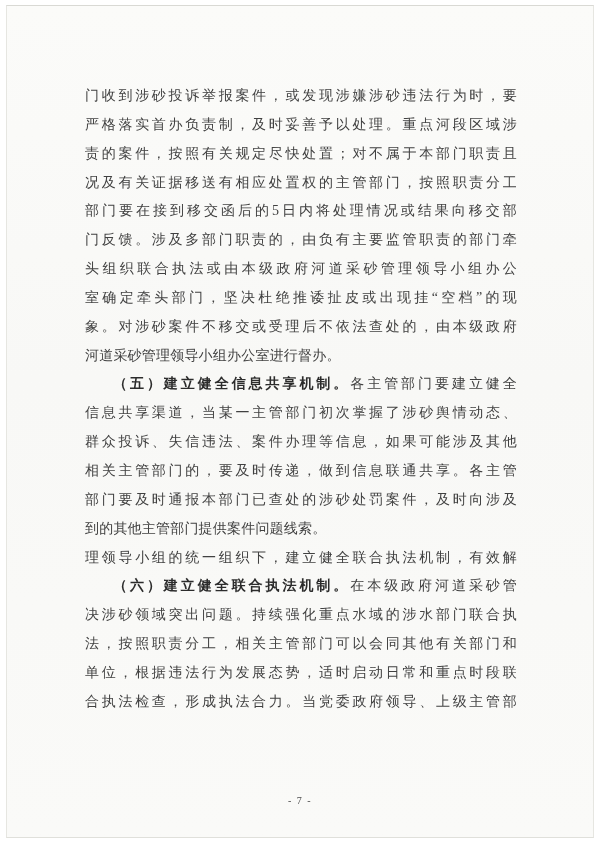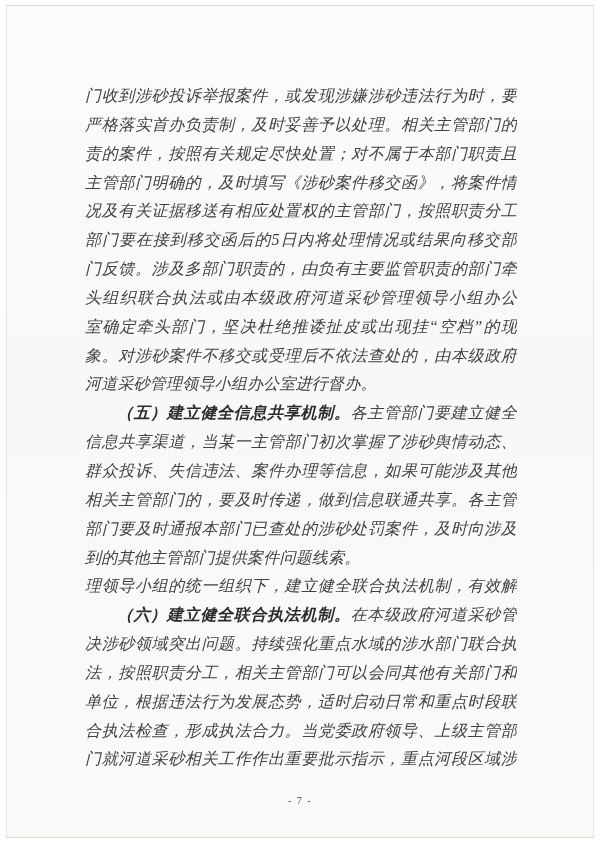--- a/index.html
+++ b/index.html
@@ -18,31 +18,30 @@
     border-left-color: #e6e6e1;
     border-right-color: #e6e6e1;
     border-bottom-color: #e0e0db;
   }
   .text-block {
     position: absolute;
     left: 78px; top: 76px;
     width: 432px;
   }
   .line {
-    font-size: 16px;
+    font-size: 14px;
     line-height: 28.85px;
     height: 28.85px;
     color: #414141;
     letter-spacing: 0.2px;
     text-align: justify;
     text-align-last: justify;
     text-justify: inter-character;
     overflow: hidden;
     white-space: nowrap;
-    font-style: italic;
   }
   .line-end {
     text-align: center;
     text-align-last: left;
   }
   .line-indent { text-indent: 2em; }
   .bold {
     font-weight: 700;
     color: #2c2c2c;
   }
@@ -54,38 +53,36 @@
     color: #4c4c4c;
     letter-spacing: 1.5px;
   }
 </style>
 </head>
 <body>
 
 <div class="paper">
   <div class="text-block">
       <div class="line">门收到涉砂投诉举报案件，或发现涉嫌涉砂违法行为时，要</div>
-      <div class="line">严格落实首办负责制，及时妥善予以处理。相关主管部门的</div>
+      <div class="line">严格落实首办负责制，及时妥善予以处理。重点河段区域涉</div>
       <div class="line">责的案件，按照有关规定尽快处置；对不属于本部门职责且</div>
-      <div class="line">主管部门明确的，及时填写《涉砂案件移交函》，将案件情</div>
       <div class="line">况及有关证据移送有相应处置权的主管部门，按照职责分工</div>
       <div class="line">部门要在接到移交函后的5日内将处理情况或结果向移交部</div>
       <div class="line">门反馈。涉及多部门职责的，由负有主要监管职责的部门牵</div>
       <div class="line">头组织联合执法或由本级政府河道采砂管理领导小组办公</div>
       <div class="line">室确定牵头部门，坚决杜绝推诿扯皮或出现挂“空档”的现</div>
       <div class="line">象。对涉砂案件不移交或受理后不依法查处的，由本级政府</div>
       <div class="line line-end">河道采砂管理领导小组办公室进行督办。</div>
       <div class="line line-indent"><span class="bold">（五）建立健全信息共享机制。</span>各主管部门要建立健全</div>
       <div class="line">信息共享渠道，当某一主管部门初次掌握了涉砂舆情动态、</div>
       <div class="line">群众投诉、失信违法、案件办理等信息，如果可能涉及其他</div>
       <div class="line">相关主管部门的，要及时传递，做到信息联通共享。各主管</div>
       <div class="line">部门要及时通报本部门已查处的涉砂处罚案件，及时向涉及</div>
       <div class="line line-end">到的其他主管部门提供案件问题线索。</div>
       <div class="line">理领导小组的统一组织下，建立健全联合执法机制，有效解</div>
       <div class="line line-indent"><span class="bold">（六）建立健全联合执法机制。</span>在本级政府河道采砂管</div>
       <div class="line">决涉砂领域突出问题。持续强化重点水域的涉水部门联合执</div>
       <div class="line">法，按照职责分工，相关主管部门可以会同其他有关部门和</div>
       <div class="line">单位，根据违法行为发展态势，适时启动日常和重点时段联</div>
       <div class="line">合执法检查，形成执法合力。当党委政府领导、上级主管部</div>
-      <div class="line">门就河道采砂相关工作作出重要批示指示，重点河段区域涉</div>
     </div>
   <div class="page-number">- 7 -</div>
 </div>
 
 </body></html>

